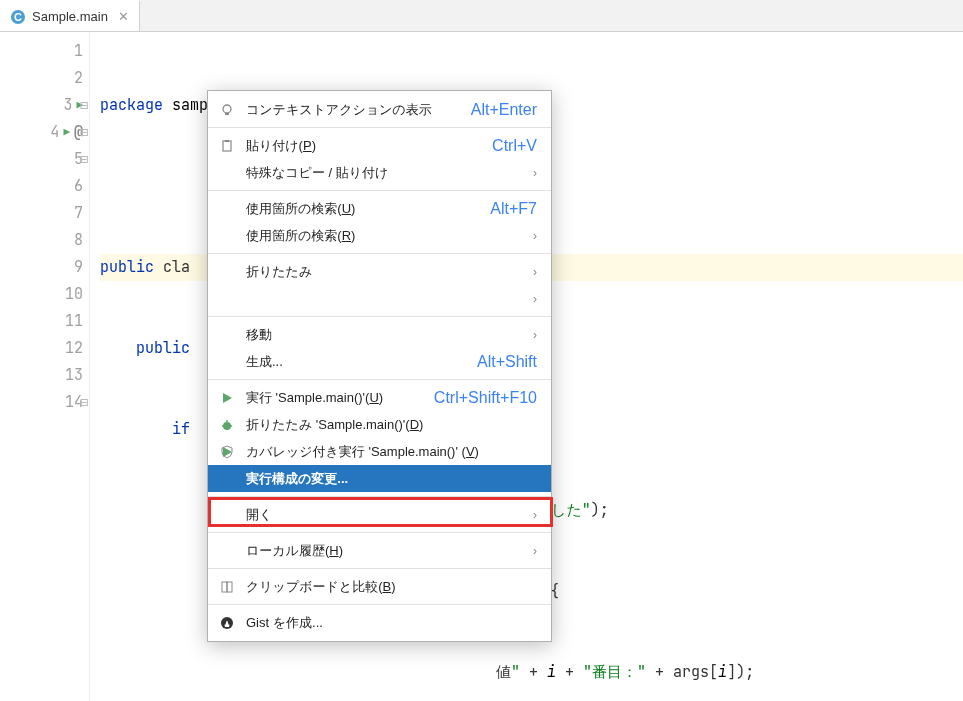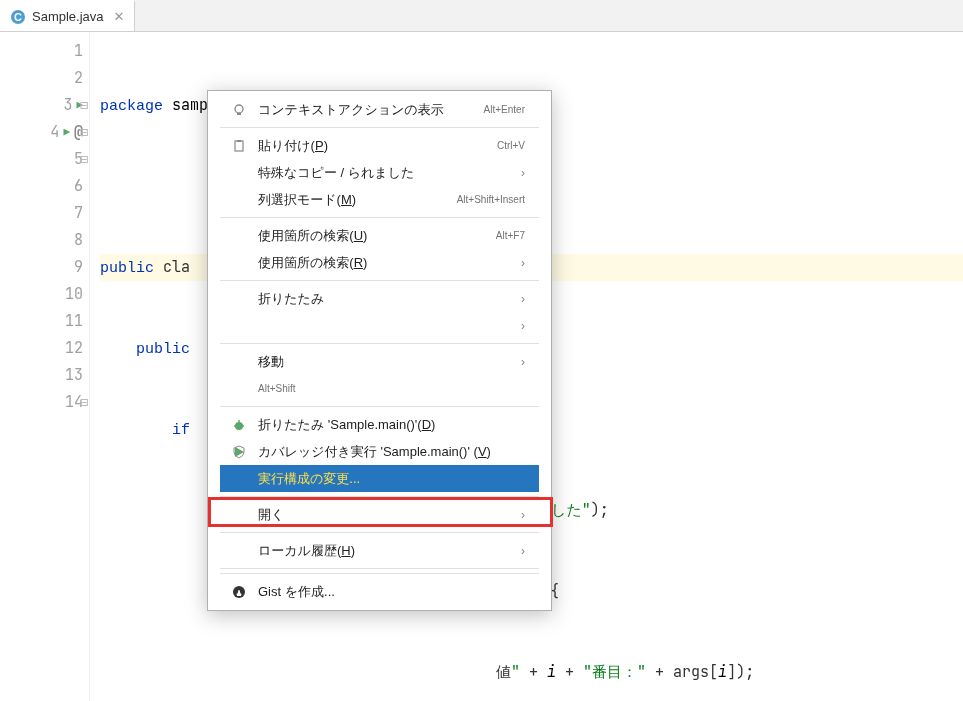--- a/index.html
+++ b/index.html
@@ -73,36 +73,36 @@
 }
 .code {
   flex: 1;
   padding-top: 6px;
   padding-left: 10px;
   white-space: pre;
   position: relative;
 }
 .code .line { height: 27px; }
 .code .hl { background: #fffae3; display: block; width: 100%; }
-.kw { color: #0033b3; font-family: Liberation Mono, monospace; }
+.kw { color: #0033b3; }
 .str { color: #067d17; }
 .var { color: #000; }
 .id { font-style: italic; }
 .pkg { color: #000; }
 
 
 .context-menu {
   position: absolute;
   left: 207px;
   top: 90px;
   width: 345px;
   background: #fff;
   border: 1px solid #b0b0b0;
   box-shadow: 0 4px 20px rgba(0,0,0,0.25);
-  padding: 5px 12px;
+  padding: 5px 0;
   font-family: "Segoe UI", "Meiryo", sans-serif;
   font-size: 13px;
   z-index: 10;
 }
 .menu-item {
   height: 27px;
   display: flex;
   align-items: center;
   padding: 0 14px 0 10px;
   gap: 10px;
@@ -111,30 +111,31 @@
 }
 .menu-item .icon-slot {
   width: 18px;
   height: 18px;
   display: flex;
   align-items: center;
   justify-content: center;
   flex-shrink: 0;
 }
 .menu-item .label { flex: 1; }
-.menu-item .shortcut { color: #737373; font-size: 10px; }
+.menu-item .shortcut { color: #3b82f6; font-size: 16px; }
 .menu-item .arrow { color: #888; font-size: 12px; margin-left: auto; }
 .menu-sep {
   height: 1px;
   background: #e0e0e0;
   margin: 4px 0;
 }
 .menu-item.highlighted {
   background: #2675bf;
-  color: #fde047;
+  color: #ffffff;
+  font-weight: bold;
 }
 .highlight-box {
   position: absolute;
   left: 208px;
   top: 497px;
   width: 345px;
   height: 30px;
   border: 3px solid #e53030;
   z-index: 11;
   pointer-events: none;
@@ -143,21 +144,21 @@
 </style>
 </head>
 <body>
 
 <div class="tabbar">
   <div class="tab">
     <svg class="icon" viewBox="0 0 16 16">
         <circle cx="8" cy="8" r="7" fill="#4b9fd5"></circle>
         <text x="8" y="12" text-anchor="middle" font-size="11" font-family="sans-serif" fill="#fff" font-weight="bold">C</text>
       </svg>
-    <span>Sample.java</span>
+    <span>Sample.main</span>
     <span class="close">✕</span>
   </div>
 </div>
 
 <div class="editor">
   <div class="gutter">
     <div class="row">
         <span class="ln">1</span>
       </div>
     <div class="row">
@@ -242,27 +243,22 @@
         <svg width="14" height="14">
           <rect x="3" y="2" width="8" height="10" fill="none" stroke="#888" stroke-width="1.2"></rect>
           <rect x="5" y="1" width="4" height="2" fill="#888"></rect>
         </svg>
       </span>
     <span class="label"><span>貼り付け(</span><span class="mnemonic">P</span><span>)</span></span>
     <span class="shortcut">Ctrl+V</span>
   </div>
   <div class="menu-item">
     <span class="icon-slot"></span>
-    <span class="label">特殊なコピー / られました</span>
-    <span class="arrow">›</span>
-  </div>
-  <div class="menu-item">
-    <span class="icon-slot"></span>
-    <span class="label"><span>列選択モード(</span><span class="mnemonic">M</span><span>)</span></span>
-    <span class="shortcut">Alt+Shift+Insert</span>
+    <span class="label">特殊なコピー / 貼り付け</span>
+    <span class="arrow">›</span>
   </div>
   <div class="menu-sep"></div>
   <div class="menu-item">
     <span class="icon-slot"></span>
     <span class="label"><span>使用箇所の検索(</span><span class="mnemonic">U</span><span>)</span></span>
     <span class="shortcut">Alt+F7</span>
   </div>
   <div class="menu-item">
     <span class="icon-slot"></span>
     <span class="label"><span>使用箇所の検索(</span><span class="mnemonic">R</span><span>)</span></span>
@@ -279,23 +275,33 @@
     <span class="arrow">›</span>
   </div>
   <div class="menu-sep"></div>
   <div class="menu-item">
     <span class="icon-slot"></span>
     <span class="label">移動</span>
     <span class="arrow">›</span>
   </div>
   <div class="menu-item">
     <span class="icon-slot"></span>
+    <span class="label">生成...</span>
     <span class="shortcut">Alt+Shift</span>
   </div>
   <div class="menu-sep"></div>
+  <div class="menu-item">
+    <span class="icon-slot">
+        <svg width="14" height="14">
+          <polygon points="3,2 12,7 3,12" fill="#59a869"></polygon>
+        </svg>
+      </span>
+    <span class="label"><span>実行 'Sample.main()'(</span><span class="mnemonic">U</span><span>)</span></span>
+    <span class="shortcut">Ctrl+Shift+F10</span>
+  </div>
   <div class="menu-item">
     <span class="icon-slot">
         <svg width="14" height="14">
           <circle cx="7" cy="8" r="4" fill="#59a869"></circle>
           <line x1="7" y1="2" x2="7" y2="4" stroke="#59a869" stroke-width="1.5"></line>
           <line x1="2" y1="8" x2="4" y2="8" stroke="#59a869" stroke-width="1.5"></line>
           <line x1="10" y1="8" x2="12" y2="8" stroke="#59a869" stroke-width="1.5"></line>
         </svg>
       </span>
     <span class="label"><span>折りたたみ 'Sample.main()'(</span><span class="mnemonic">D</span><span>)</span></span>
@@ -319,20 +325,29 @@
     <span class="label">開く</span>
     <span class="arrow">›</span>
   </div>
   <div class="menu-sep"></div>
   <div class="menu-item">
     <span class="icon-slot"></span>
     <span class="label"><span>ローカル履歴(</span><span class="mnemonic">H</span><span>)</span></span>
     <span class="arrow">›</span>
   </div>
   <div class="menu-sep"></div>
+  <div class="menu-item">
+    <span class="icon-slot">
+        <svg width="14" height="14">
+          <rect x="2" y="2" width="5" height="10" fill="none" stroke="#888"></rect>
+          <rect x="7" y="2" width="5" height="10" fill="none" stroke="#888"></rect>
+        </svg>
+      </span>
+    <span class="label"><span>クリップボードと比較(</span><span class="mnemonic">B</span><span>)</span></span>
+  </div>
   <div class="menu-sep"></div>
   <div class="menu-item">
     <span class="icon-slot">
         <svg width="14" height="14">
           <circle cx="7" cy="7" r="6" fill="#333"></circle>
           <path d="M5 11 Q5 9 4 9 Q6 9 6 7 Q6 5 7 5 Q8 5 8 7 Q8 9 10 9 Q9 9 9 11" fill="#fff"></path>
         </svg>
       </span>
     <span class="label">Gist を作成...</span>
   </div>

